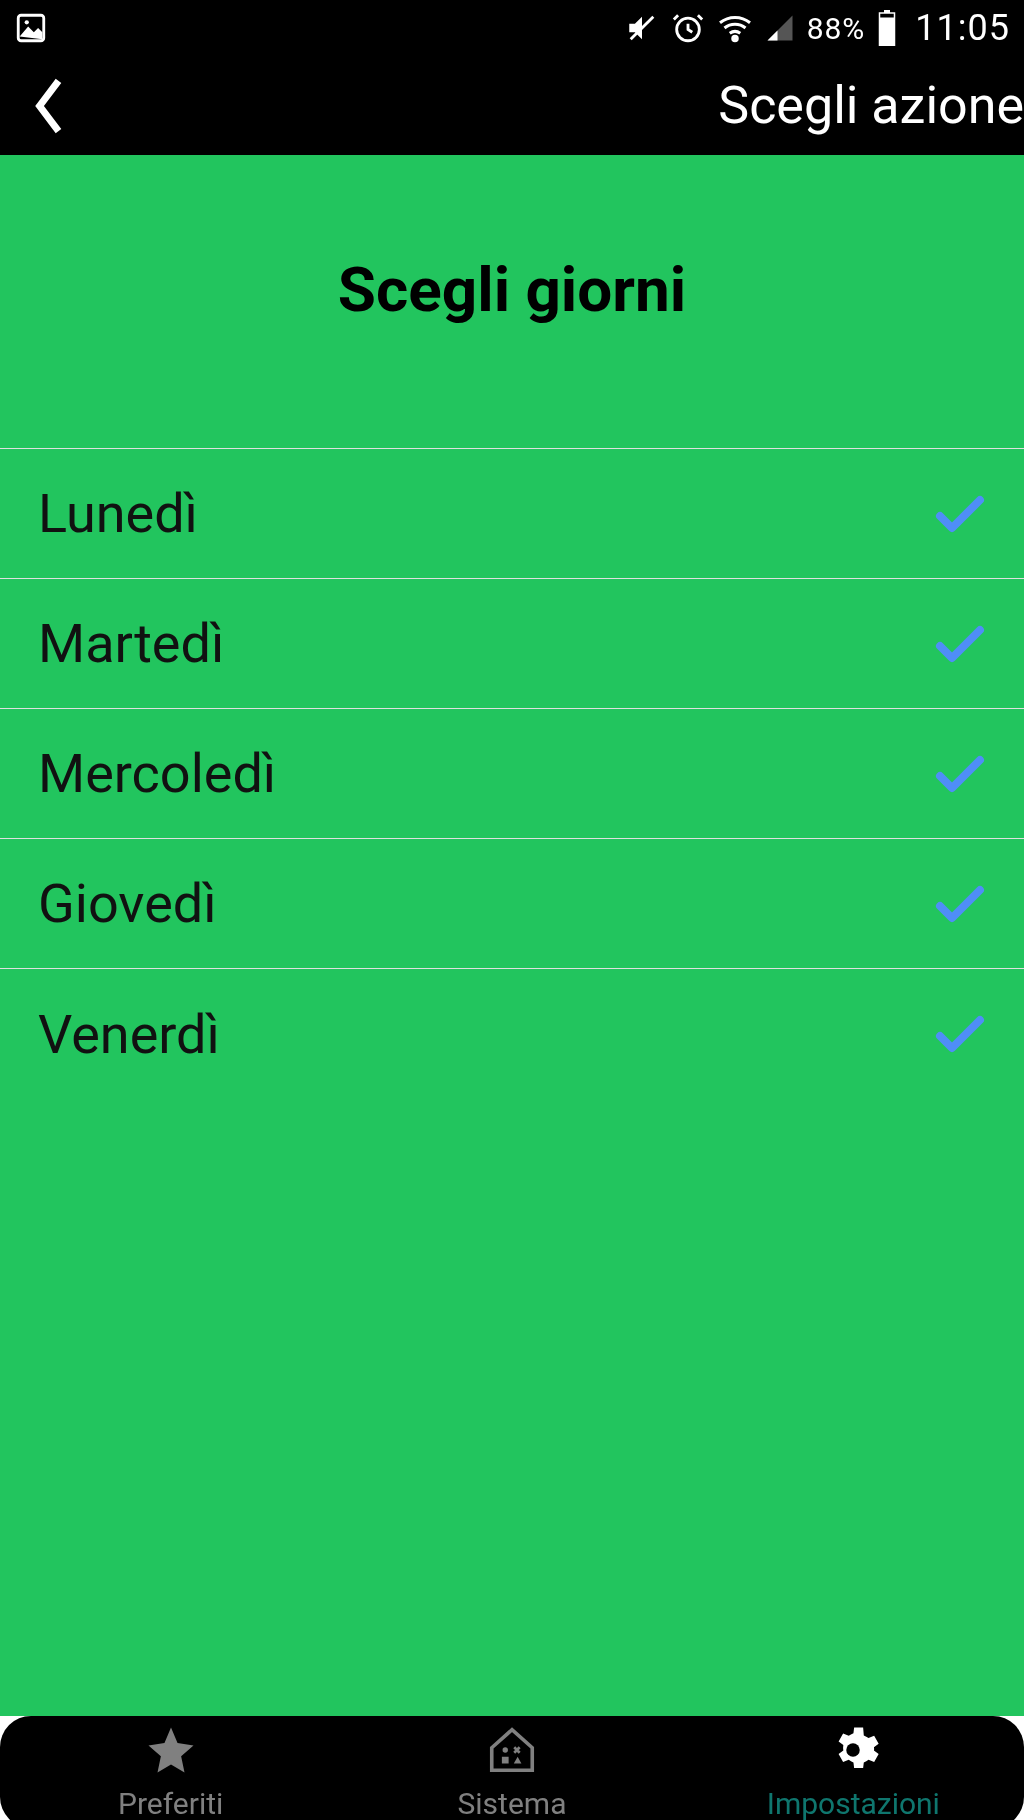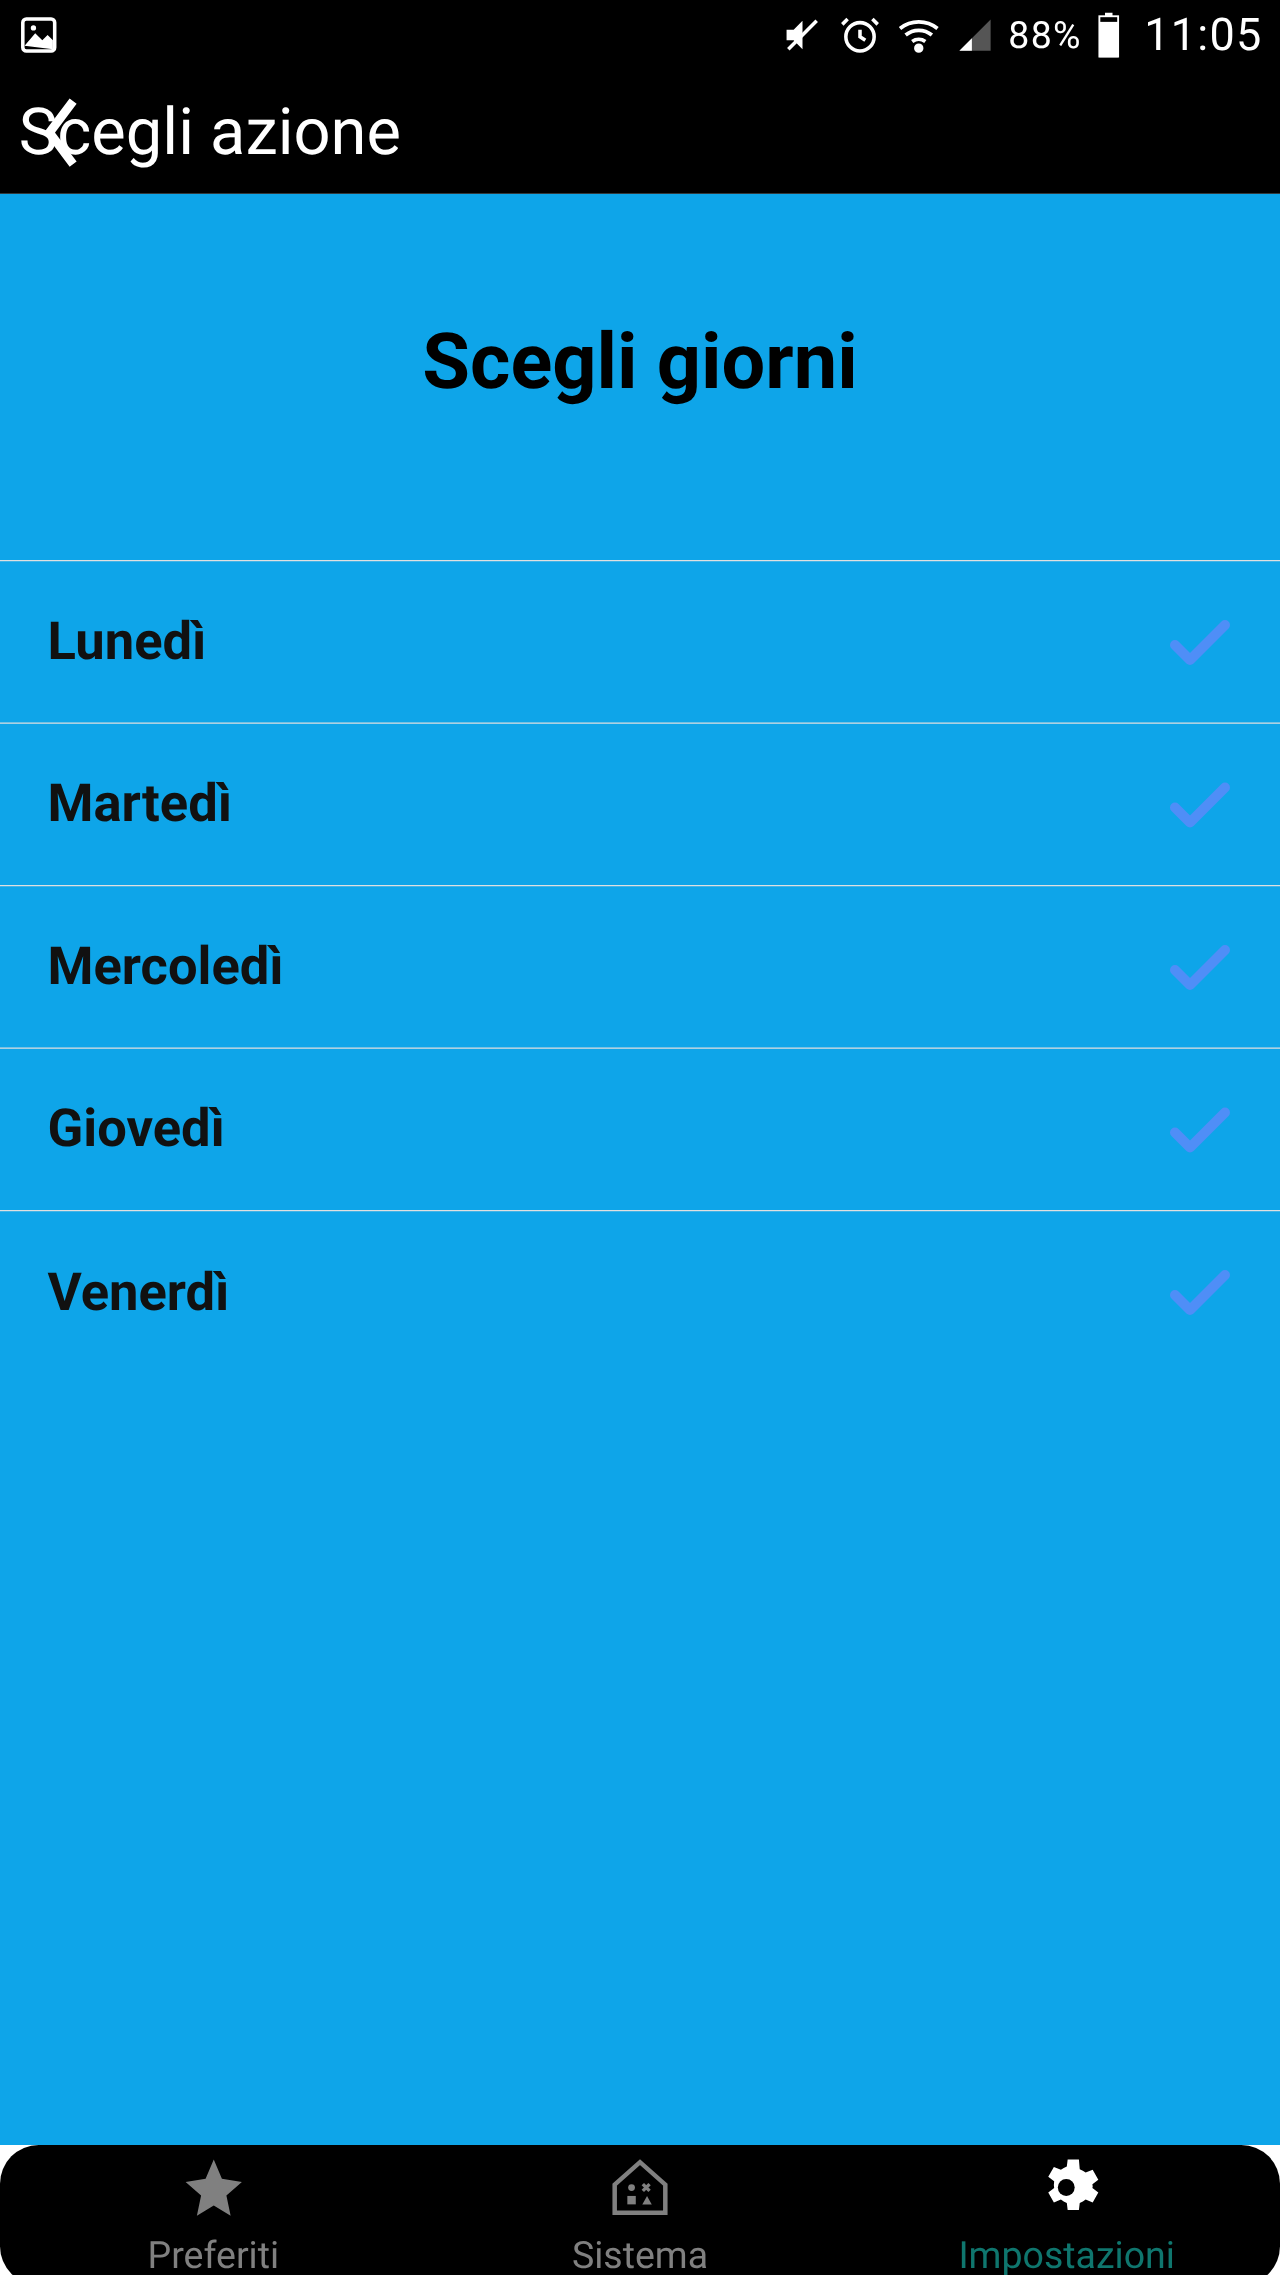--- a/index.html
+++ b/index.html
@@ -40,50 +40,50 @@
       display: flex;
       align-items: center;
       justify-content: center;
       width: 60px;
       height: 60px;
     }
     .header-title {
       color: #fff;
       font-size: 52px;
       font-weight: 400;
-      text-align: left;
+      text-align: right;
       width: 100%;
       margin-left: 15px;
     }
     .content {
       height: 1561px;
-      background: #0ea5e9;
+      background: #22c55e;
       display: flex;
       flex-direction: column;
     }
     .section-title {
       text-align: center;
       font-size: 62px;
       font-weight: 700;
       color: #000;
       padding: 98px 0 122px 0;
     }
     .list {
       border-top: 1px solid #e0e0e0;
     }
     .list-item {
       height: 130px;
       display: flex;
       align-items: center;
       justify-content: space-between;
       padding: 0 38px;
       border-bottom: 1px solid #e0e0e0;
-      font-size: 42px;
+      font-size: 54px;
       color: #111;
-      font-weight: 700;
+      font-weight: 400;
     }
     .list-item:last-child { border-bottom: none; }
     .check-icon svg { display: block; }
     .bottom-nav {
       height: 112px;
       background: #000;
       display: flex;
       align-items: center;
       justify-content: space-around;
       border-radius: 31px;

